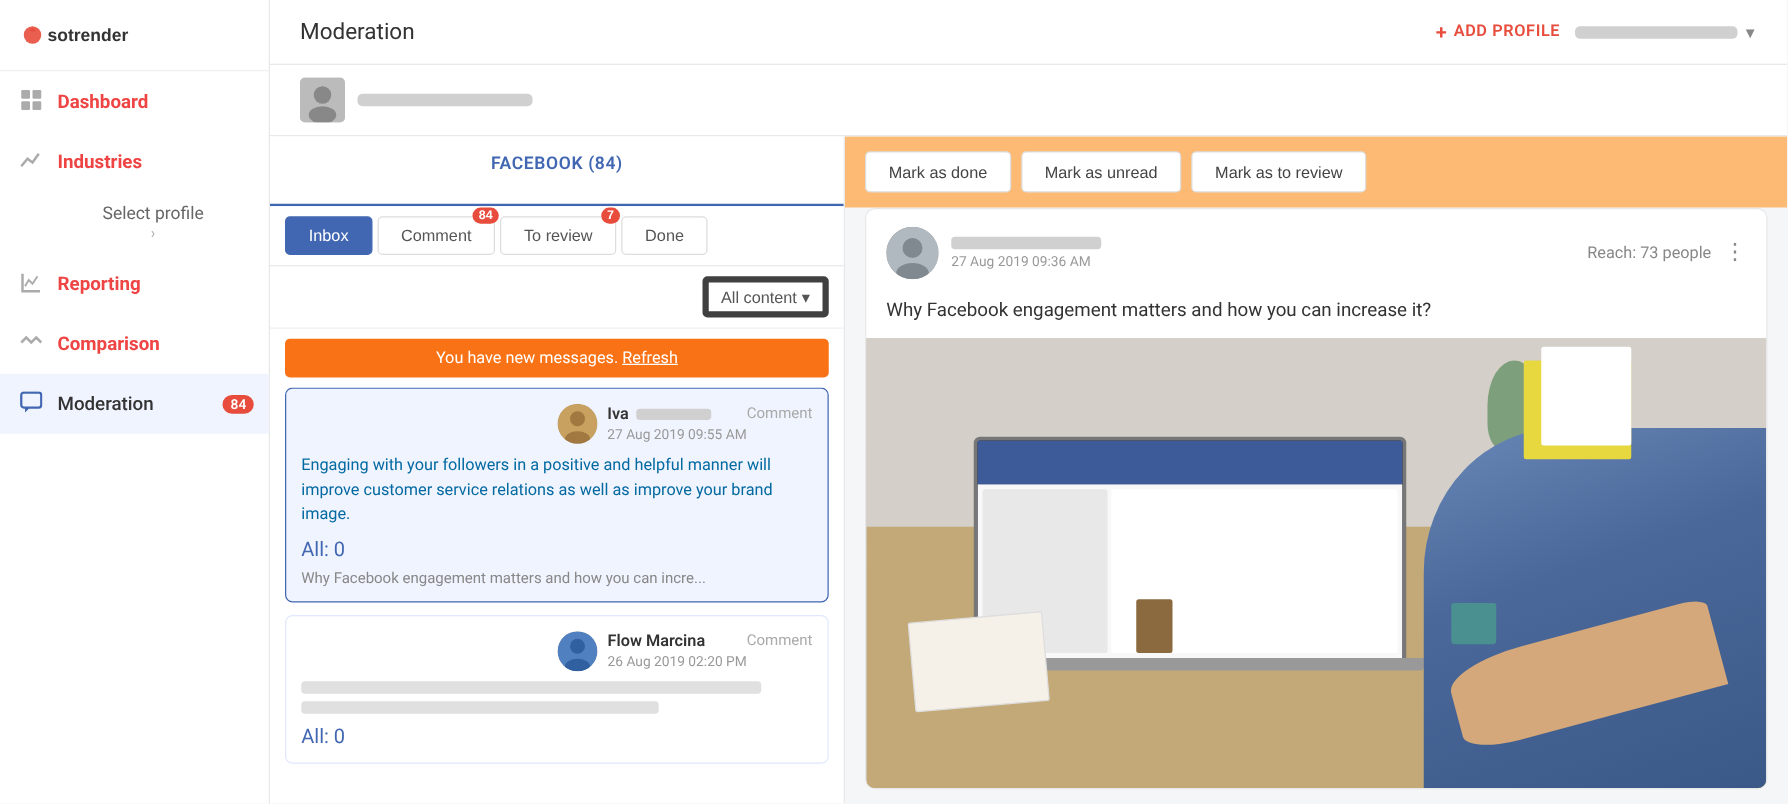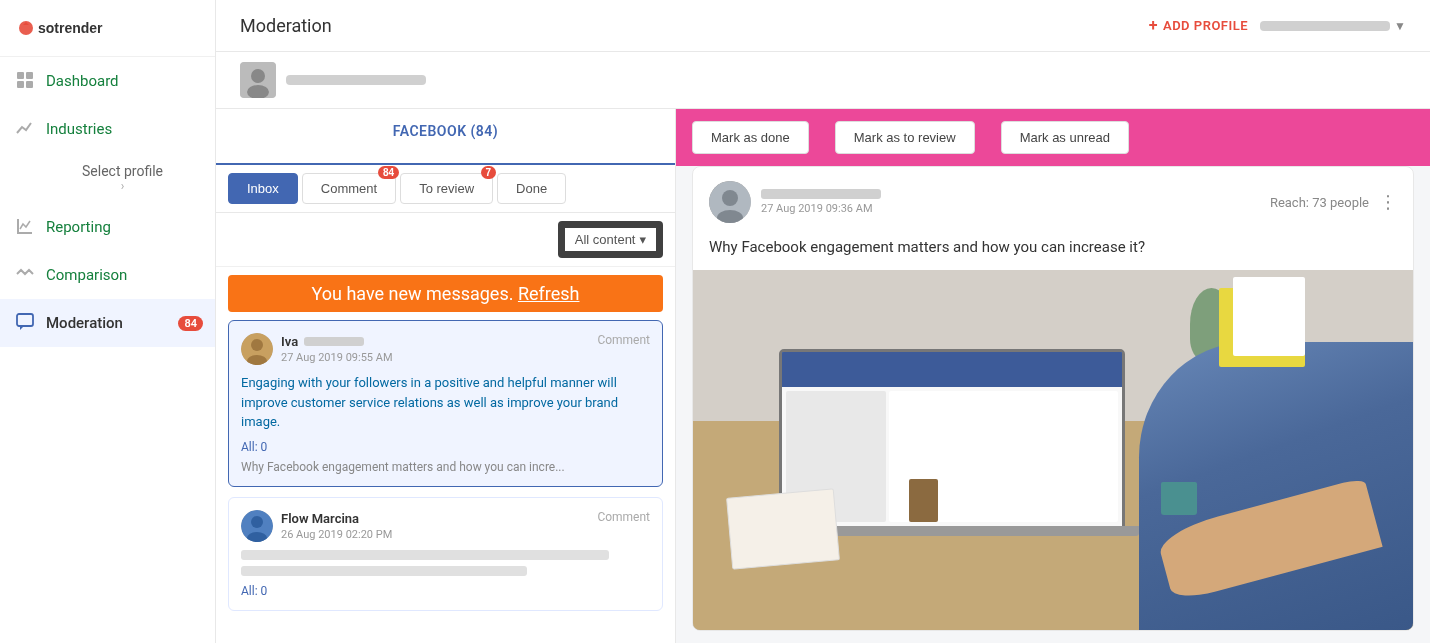--- a/index.html
+++ b/index.html
@@ -20,24 +20,25 @@
       display: flex;
       align-items: center;
       border-bottom: 1px solid #f0f0f0;
     }
     #sidebar .logo svg { width: 130px; height: 28px; }
     .nav-item {
       display: flex;
       align-items: center;
       padding: 14px 16px;
       cursor: pointer;
-      color: #15803d;
+      color: #ef4444;
       font-size: 15px;
       gap: 10px;
       position: relative;
+      font-weight: bold;
     }
     .nav-item.active { background: #f0f4ff; color: #333; font-weight: 500; }
     .nav-item .badge {
       position: absolute;
       right: 12px;
       background: #e74c3c;
       color: #fff;
       border-radius: 10px;
       font-size: 11px;
       padding: 1px 6px;
@@ -205,33 +206,33 @@
       padding: 8px 12px;
       border-bottom: 1px solid #f0f0f0;
     }
     .filter-btn {
       display: flex;
       align-items: center;
       gap: 4px;
       font-size: 13px;
       color: #555;
       cursor: pointer;
-      border: 7px solid #404040;
+      border: 5px solid #404040;
       border-radius: 4px;
       padding: 4px 10px;
       background: #fff;
     }
 
     
     .new-messages-banner {
       background: #f97316;
       color: #fff;
       text-align: center;
       padding: 8px;
-      font-size: 18px;
+      font-size: 13px;
       margin: 8px 12px;
       border-radius: 4px;
     }
     .new-messages-banner a {
       color: #fff;
       text-decoration: underline;
       cursor: pointer;
     }
 
     
@@ -248,21 +249,21 @@
       cursor: pointer;
       background: #fff;
     }
     .message-item.selected {
       border-color: #4267B2;
       background: #f0f4ff;
     }
     .message-header {
       display: flex;
       align-items: flex-start;
-      justify-content: space-between;
+      justify-content: flex-end;
       margin-bottom: 8px;
     }
     .message-author {
       display: flex;
       align-items: center;
       gap: 8px;
     }
     .author-avatar {
       width: 32px;
       height: 32px;
@@ -295,21 +296,21 @@
       font-size: 12px;
       color: #aaa;
     }
     .message-body {
       font-size: 13px;
       color: #0369a1;
       line-height: 1.5;
       margin-bottom: 8px;
     }
     .message-link {
-      font-size: 12px;
+      font-size: 16px;
       color: #4267B2;
       cursor: pointer;
     }
     .message-post-ref {
       font-size: 12px;
       color: #888;
       margin-top: 6px;
       white-space: nowrap;
       overflow: hidden;
       text-overflow: ellipsis;
@@ -319,23 +320,23 @@
     #right-panel {
       flex: 1;
       background: #f5f6f8;
       display: flex;
       flex-direction: column;
       overflow: hidden;
     }
     .action-bar {
       display: flex;
       align-items: center;
-      gap: 26px;
+      gap: 8px;
       padding: 12px 16px;
-      background: #ec4899;
+      background: #fdba74;
       flex-shrink: 0;
     }
     .action-btn {
       padding: 8px 18px;
       border: 1px solid #ddd;
       border-radius: 4px;
       background: #fff;
       font-size: 13px;
       color: #444;
       cursor: pointer;
@@ -626,22 +627,22 @@
           </div>
 
         </div>
       </div>
     </div>
 
     <div id="right-panel">
 
       <div class="action-bar">
         <button class="action-btn">Mark as done</button>
+        <button class="action-btn">Mark as unread</button>
         <button class="action-btn">Mark as to review</button>
-        <button class="action-btn">Mark as unread</button>
       </div>
 
       <div class="post-detail">
         <div class="post-card">
 
           <div class="post-card-header">
             <div class="post-author">
               <div class="post-author-avatar">
                 <div class="avatar-img">
                   <svg width="42" height="42" viewBox="0 0 42 42">

